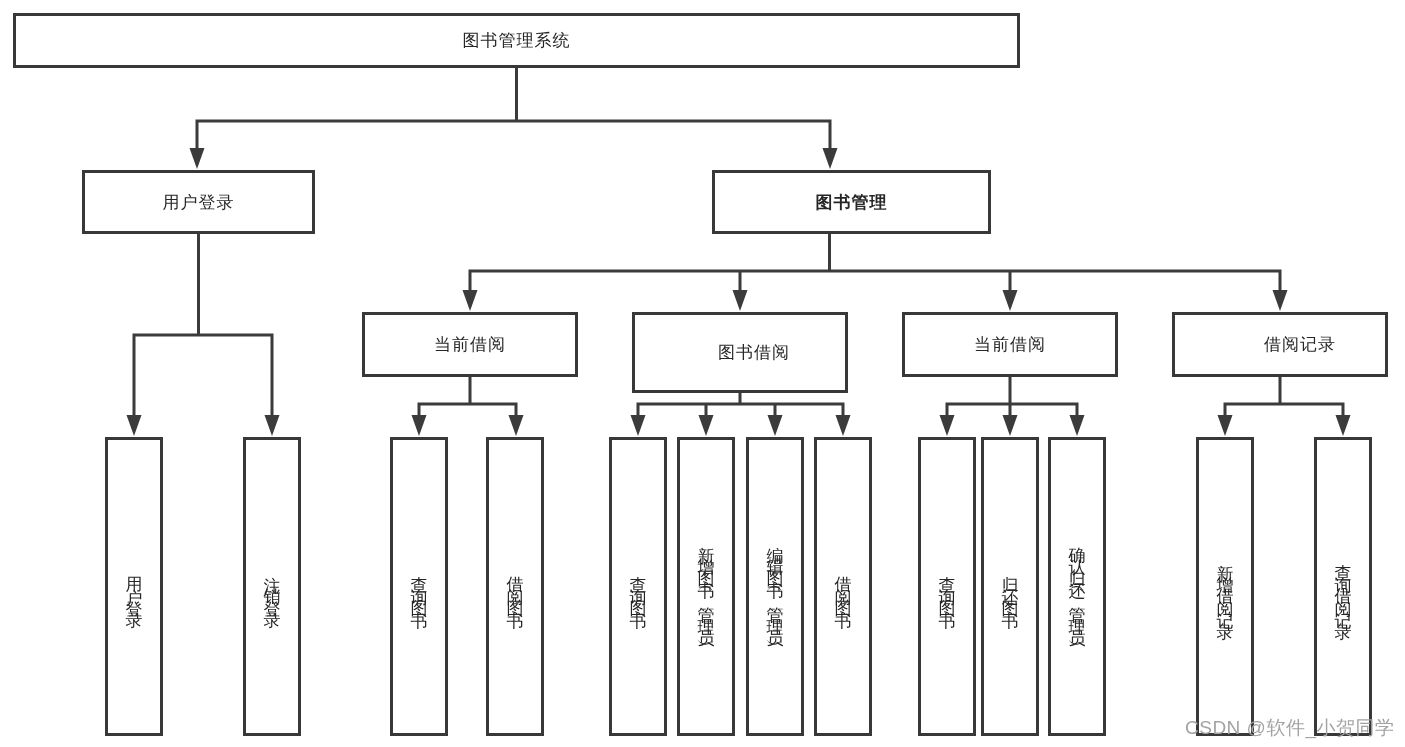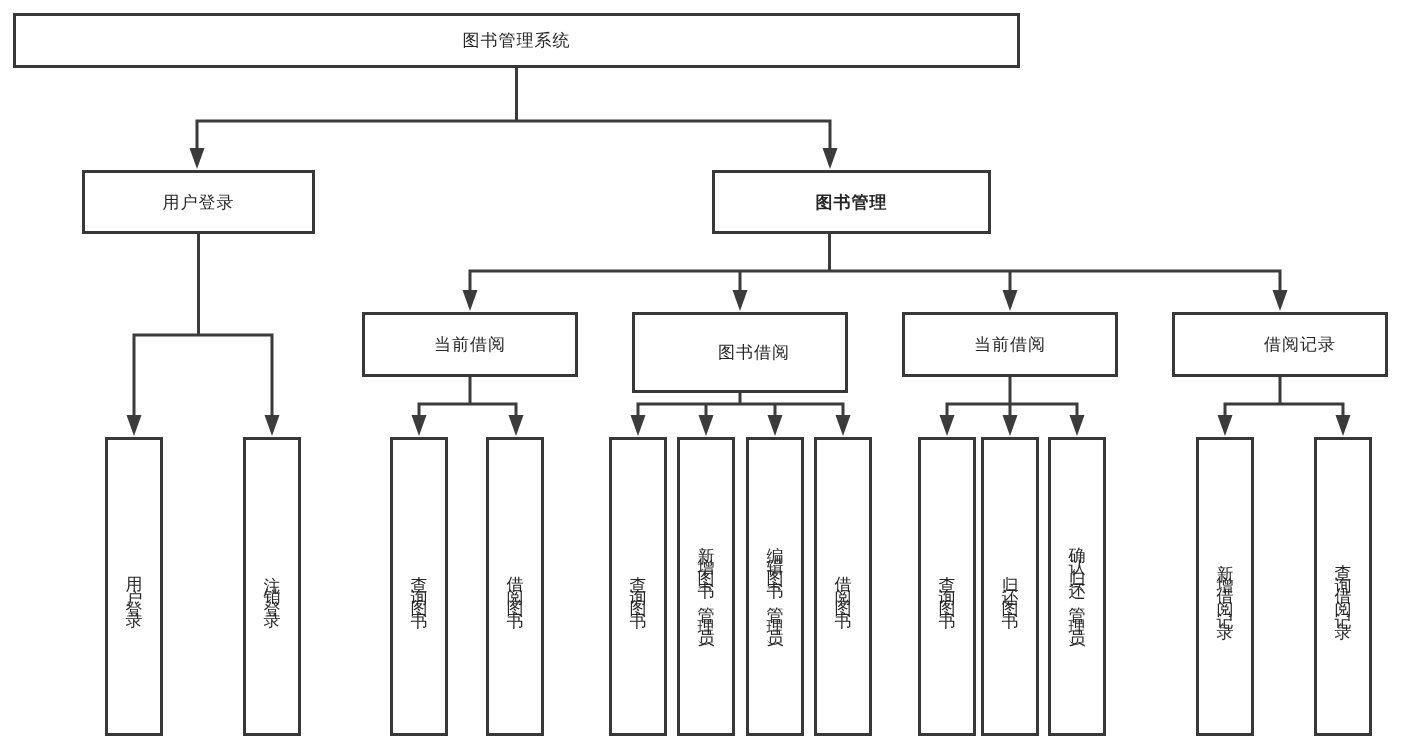--- a/index.html
+++ b/index.html
@@ -88,14 +88,15 @@
   <div class="box vbox" style="left:746px;top:437px;width:58px;height:299px;">编辑图书（管理员）</div>
   <div class="box vbox" style="left:814px;top:437px;width:58px;height:299px;">借阅图书</div>
 
   <div class="box vbox" style="left:918px;top:437px;width:58px;height:299px;">查询图书</div>
   <div class="box vbox" style="left:981px;top:437px;width:58px;height:299px;">归还图书</div>
   <div class="box vbox" style="left:1048px;top:437px;width:58px;height:299px;">确认归还（管理员）</div>
 
   <div class="box vbox" style="left:1196px;top:437px;width:58px;height:299px;">新增借阅记录</div>
   <div class="box vbox" style="left:1314px;top:437px;width:58px;height:299px;">查询借阅记录</div>
 
+  <div class="watermark">CSDN @软件_小贺同学</div>
 
 </div>
 
 </body></html>

